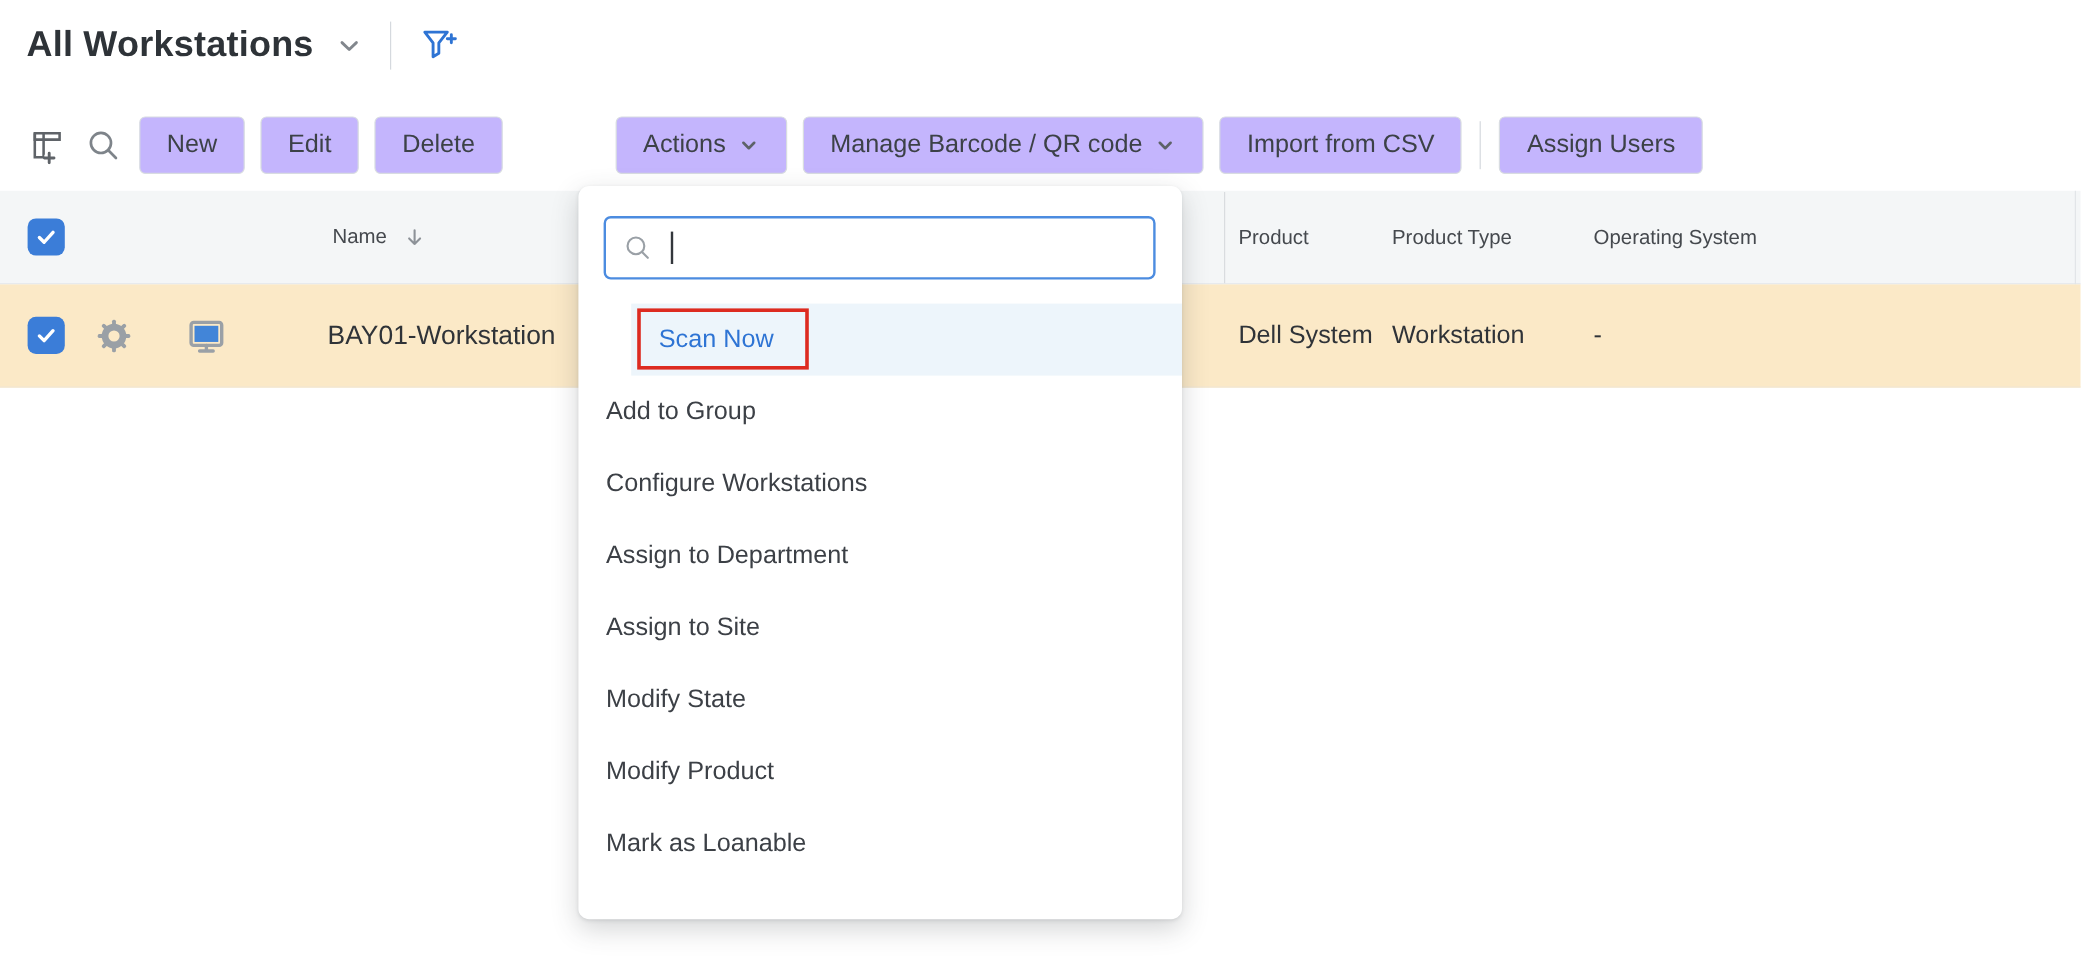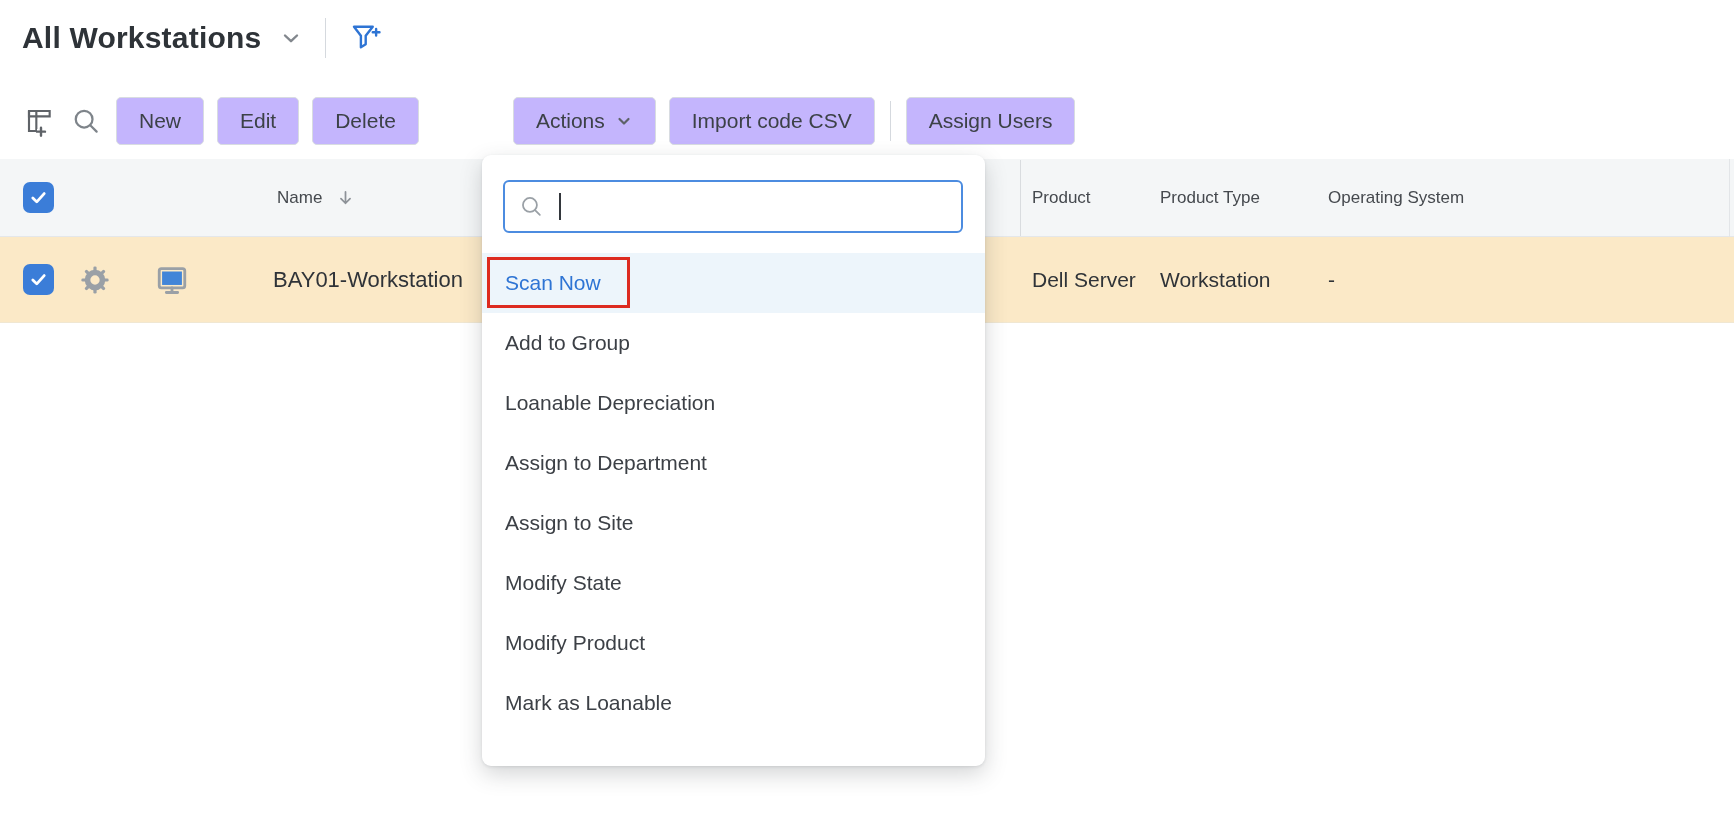--- a/index.html
+++ b/index.html
@@ -55,21 +55,21 @@
   .search-wrap{position:absolute;left:21px;top:25px;width:460px;height:53px;border:2px solid var(--input-border);
                border-radius:6px;display:flex;align-items:center;padding-left:14px;background:#fff;}
   .search-wrap .mag{display:flex;align-items:center;color:#9aa0a6;}
   .caret{width:2px;height:27px;background:#33373c;margin-left:15px;animation:blink 1.1s step-end infinite;}
   @keyframes blink{50%{opacity:0;}}
   .menu-search-input{flex:1;height:100%;border:none;outline:none;background:transparent;
                      font-size:20px;font-family:inherit;color:#33373c;margin-left:6px;}
   .menu{position:absolute;left:0;top:98px;width:100%;}
   .menu-item{height:60px;display:flex;align-items:center;padding-left:23px;font-size:21px;
              color:var(--text);cursor:pointer;position:relative;white-space:nowrap;}
-  .menu-item.active{background:var(--menu-highlight);color:var(--accent);}
+  .menu-item.active{background:var(--menu-highlight);color:var(--accent);margin-left:44px;}
   .annotation-box{position:absolute;left:5px;top:4px;width:143px;height:51px;
                   border:3px solid var(--annotation-red);pointer-events:none;}
 </style>
 </head>
 <body>
 
 <div class="app">
 
   <div class="title-row">
     <div class="page-title">All Workstations</div>
@@ -113,21 +113,29 @@
     </button>
     <button class="btn btn-actions">
       <span>Actions</span>
       <span class="chev">
         <svg width="18" height="18" viewBox="0 0 18 18" fill="none">
             <path d="M4.5 7 L9 11.5 L13.5 7" stroke="currentColor" stroke-width="2.2" stroke-linecap="round" stroke-linejoin="round"></path>
           </svg>
       </span>
     </button>
     <button class="btn">
-      <span>Import code CSV</span>
+      <span>Manage Barcode / QR code</span>
+      <span class="chev">
+        <svg width="18" height="18" viewBox="0 0 18 18" fill="none">
+            <path d="M4.5 7 L9 11.5 L13.5 7" stroke="currentColor" stroke-width="2.2" stroke-linecap="round" stroke-linejoin="round"></path>
+          </svg>
+      </span>
+    </button>
+    <button class="btn">
+      <span>Import from CSV</span>
     </button>
     <div class="toolbar-div"></div>
     <button class="btn">
       <span>Assign Users</span>
     </button>
   </div>
 
   <div class="thead">
     <span class="checkbox">
       <svg width="21" height="21" viewBox="0 0 24 24" fill="none">
@@ -171,21 +179,21 @@
       </svg>
     </span>
     <span class="row-icon monitor">
       <svg width="34" height="34" viewBox="0 0 24 24" fill="none">
         <rect x="3" y="4" width="18" height="13.5" rx="1.5" stroke="#9aa0a6" stroke-width="2"></rect>
         <rect x="5" y="6" width="14" height="9.5" fill="#4285d8"></rect>
         <path d="M12 17.5 V20 M8 20.8 H16" stroke="#9aa0a6" stroke-width="2" stroke-linecap="round"></path>
       </svg>
     </span>
     <div class="cell name-cell">BAY01-Workstation</div>
-    <div class="cell c-product">Dell Server</div>
+    <div class="cell c-product">Dell System</div>
     <div class="cell c-ptype">Workstation</div>
     <div class="cell c-os">-</div>
   </div>
 
   <div class="dropdown">
     <div class="search-wrap">
       <span class="mag">
         <svg width="25" height="25" viewBox="0 0 24 24" fill="none" stroke="#9aa0a6" stroke-width="1.7">
           <circle cx="10.5" cy="10.5" r="6.7"></circle>
           <path d="M15.4 15.4 L20 20" stroke-linecap="round"></path>
@@ -196,21 +204,21 @@
     </div>
     <div class="menu">
       <div class="menu-item active">
         <div class="annotation-box"></div>
         <span>Scan Now</span>
       </div>
       <div class="menu-item">
         <span>Add to Group</span>
       </div>
       <div class="menu-item">
-        <span>Loanable Depreciation</span>
+        <span>Configure Workstations</span>
       </div>
       <div class="menu-item">
         <span>Assign to Department</span>
       </div>
       <div class="menu-item">
         <span>Assign to Site</span>
       </div>
       <div class="menu-item">
         <span>Modify State</span>
       </div>

